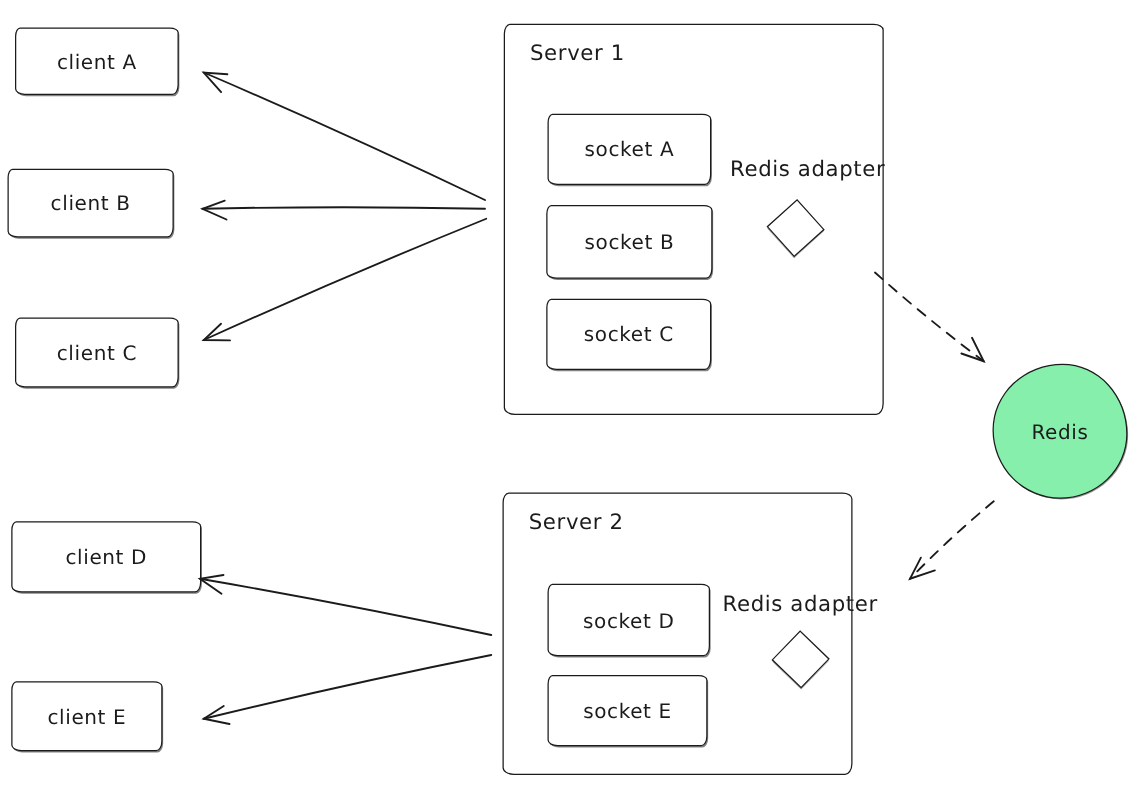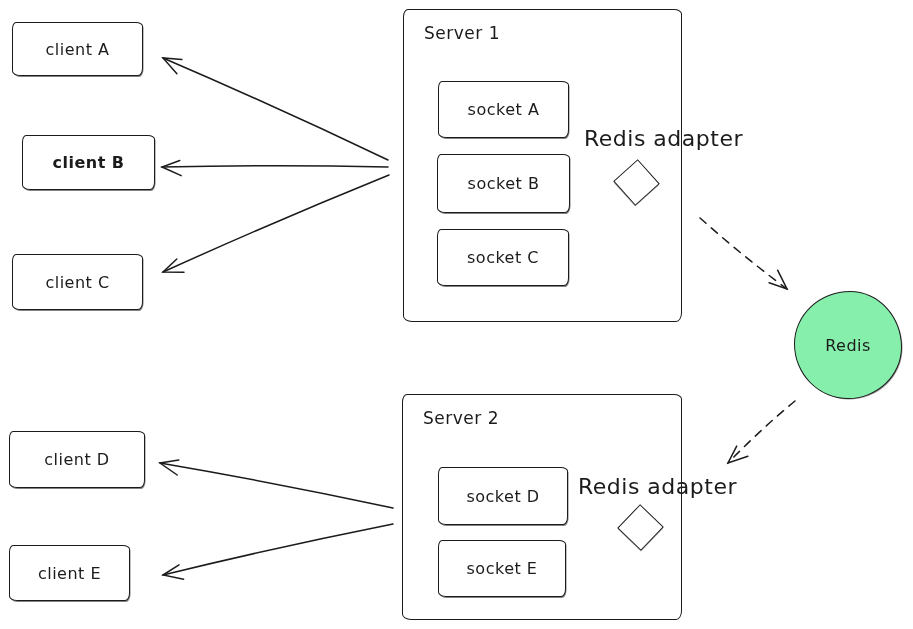--- a/index.html
+++ b/index.html
@@ -33,21 +33,21 @@
   }
   .server-title {
     position: absolute;
     left: 20px; top: 13px;
     font-size: 17px;
     letter-spacing: 0.5px;
   }
 
   .adapter-label {
     position: absolute;
-    font-size: 22px;
+    font-size: 17px;
     letter-spacing: 0.5px;
     white-space: nowrap;
   }
 
   .diamond {
     position: absolute;
     width: 33px; height: 33px;
     border: 1.6px solid #1b1b1b;
     background: #ffffff;
     box-sizing: border-box;
@@ -65,27 +65,27 @@
     font-size: 16px;
     letter-spacing: 0.5px;
     box-sizing: border-box;
     box-shadow: 1px 1px 0 -0.5px rgba(27,27,27,0.45);
   }
 
   svg.arrows { position: absolute; left: 0; top: 0; pointer-events: none; }
 
   
   .client-a { left: 12px;  top: 22px;  width: 131px; height: 54px; }
-  .client-b { left: 22px;  top: 135px; width: 133px; height: 55px; font-weight: bold; }
+  .client-b { left: 6px;  top: 135px; width: 133px; height: 55px; }
   .client-c { left: 12px;  top: 254px; width: 131px; height: 56px; }
-  .client-d { left: 9px;   top: 431px; width: 136px; height: 57px; }
+  .client-d { left: 9px;   top: 417px; width: 152px; height: 57px; }
   .client-e { left: 9px;   top: 545px; width: 121px; height: 56px; }
 
   
-  .server-1 { left: 403px; top: 9px;   width: 279px; height: 313px; }
+  .server-1 { left: 403px; top: 19px;   width: 304px; height: 313px; }
   .server-2 { left: 402px; top: 394px; width: 280px; height: 226px; }
 
   
   .socket { position: absolute; }
   .socket-a { left: 34px; top: 71px;  width: 131px; height: 57px; }
   .socket-b { left: 33px; top: 144px; width: 133px; height: 59px; }
   .socket-c { left: 33px; top: 219px; width: 132px; height: 57px; }
   .socket-d { left: 35px; top: 72px;  width: 130px; height: 58px; }
   .socket-e { left: 35px; top: 145px; width: 128px; height: 57px; }
 

